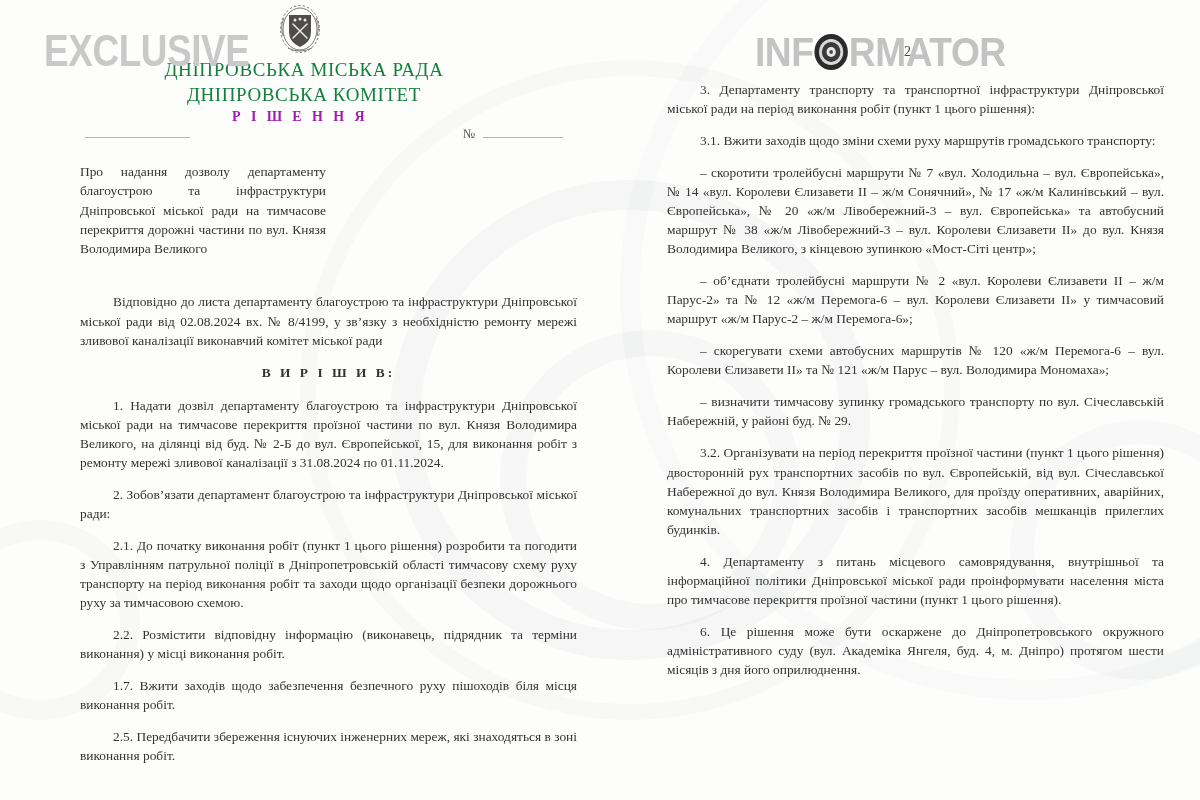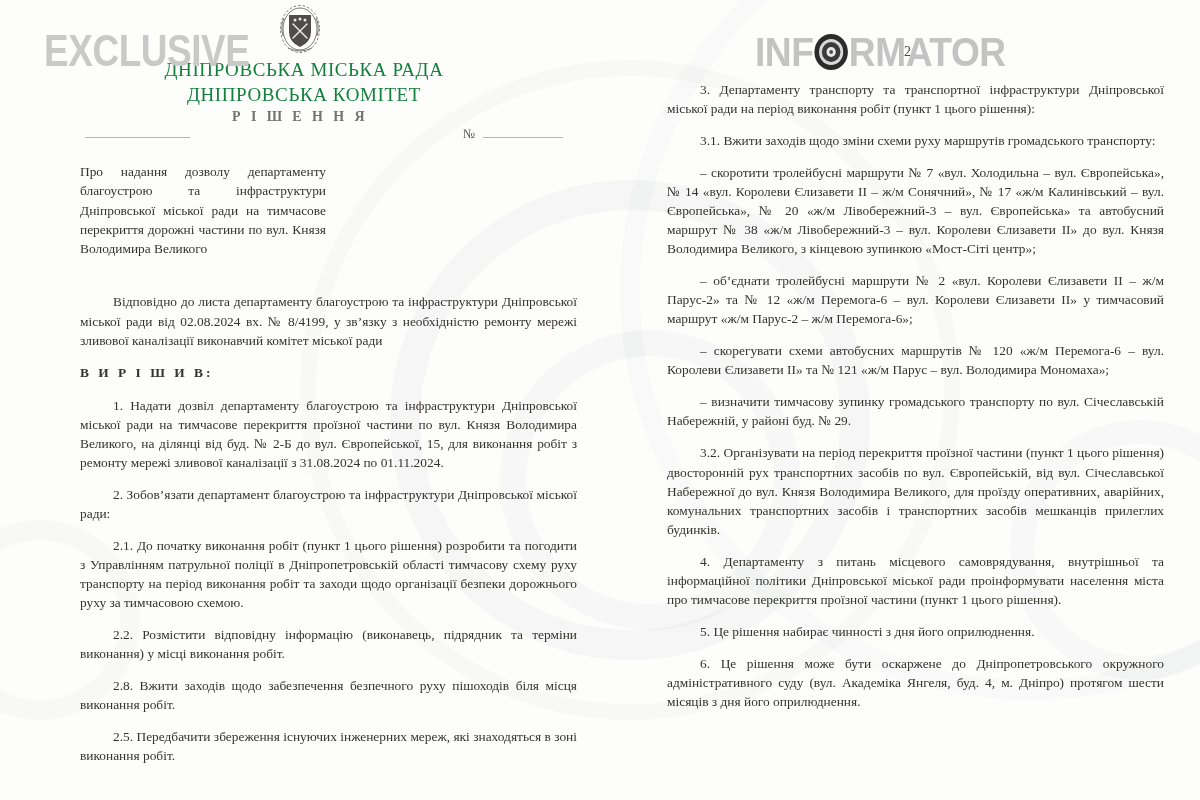--- a/index.html
+++ b/index.html
@@ -94,21 +94,21 @@
     letter-spacing: 0.6px;
     color: #15803d;
     line-height: 1.32;
     white-space: nowrap;
     padding-left: 8px;
   }
   .org-line3 {
     font-size: 14px;
     font-weight: 700;
     letter-spacing: 3.4px;
-    color: #737373;
+    color: #a21caf;
     margin-top: 2px;
   }
 
   .sign-row {
     position: absolute;
     left: 0; top: 126px;
     width: 600px;
     height: 20px;
     z-index: 4;
   }
@@ -158,20 +158,21 @@
   .subject {
     width: 246px;
     text-align: justify;
     margin-bottom: 34px !important;
     line-height: 1.44;
   }
 
   .indent { text-indent: 33px; }
 
   .resolve-word {
+    text-align: center;
     font-weight: 700;
     letter-spacing: 3px;
     font-size: 13.4px;
     margin-bottom: 14px !important;
     margin-top: 2px !important;
   }
 
   .dash-item { text-indent: 33px; }
 </style>
 </head>
@@ -236,30 +237,29 @@
   <div class="page-number">2</div>
 
   <div class="col col-left">
     <p class="subject">Про надання дозволу департаменту благоустрою та інфраструктури Дніпровської міської ради на тимчасове перекриття дорожні частини по вул. Князя Володимира Великого</p>
     <p class="indent">Відповідно до листа департаменту благоустрою та інфраструктури Дніпровської міської ради від 02.08.2024 вх. № 8/4199, у зв’язку з необхідністю ремонту мережі зливової каналізації виконавчий комітет міської ради</p>
     <p class="resolve-word">В И Р І Ш И В:</p>
     <p class="indent">1. Надати дозвіл департаменту благоустрою та інфраструктури Дніпровської міської ради на тимчасове перекриття проїзної частини по вул. Князя Володимира Великого, на ділянці від буд. № 2-Б до вул. Європейської, 15, для виконання робіт з ремонту мережі зливової каналізації з 31.08.2024 по 01.11.2024.</p>
     <p class="indent">2. Зобов’язати департамент благоустрою та інфраструктури Дніпровської міської ради:</p>
     <p class="indent">2.1. До початку виконання робіт (пункт 1 цього рішення) розробити та погодити з Управлінням патрульної поліції в Дніпропетровській області тимчасову схему руху транспорту на період виконання робіт та заходи щодо організації безпеки дорожнього руху за тимчасовою схемою.</p>
     <p class="indent">2.2. Розмістити відповідну інформацію (виконавець, підрядник та терміни виконання) у місці виконання робіт.</p>
-    <p class="indent">2.8. Вжити заходів щодо забезпечення безпечного руху пішоходів біля місця виконання робіт.</p>
+    <p class="indent">1.7. Вжити заходів щодо забезпечення безпечного руху пішоходів біля місця виконання робіт.</p>
     <p class="indent">2.5. Передбачити збереження існуючих інженерних мереж, які знаходяться в зоні виконання робіт.</p>
   </div>
 
   <div class="col col-right">
     <p class="indent">3. Департаменту транспорту та транспортної інфраструктури Дніпровської міської ради на період виконання робіт (пункт 1 цього рішення):</p>
     <p class="indent">3.1. Вжити заходів щодо зміни схеми руху маршрутів громадського транспорту:</p>
     <p class="dash-item">– скоротити тролейбусні маршрути № 7 «вул. Холодильна – вул. Європейська», № 14 «вул. Королеви Єлизавети II – ж/м Сонячний», № 17 «ж/м Калинівський – вул. Європейська», № 20 «ж/м Лівобережний-3 – вул. Європейська» та автобусний маршрут № 38 «ж/м Лівобережний-3 – вул. Королеви Єлизавети II» до вул. Князя Володимира Великого, з кінцевою зупинкою «Мост-Сіті центр»;</p>
     <p class="dash-item">– об’єднати тролейбусні маршрути № 2 «вул. Королеви Єлизавети II – ж/м Парус-2» та № 12 «ж/м Перемога-6 – вул. Королеви Єлизавети II» у тимчасовий маршрут «ж/м Парус-2 – ж/м Перемога-6»;</p>
     <p class="dash-item">– скорегувати схеми автобусних маршрутів № 120 «ж/м Перемога-6 – вул. Королеви Єлизавети II» та № 121 «ж/м Парус – вул. Володимира Мономаха»;</p>
     <p class="dash-item">– визначити тимчасову зупинку громадського транспорту по вул. Січеславській Набережній, у районі буд. № 29.</p>
     <p class="indent">3.2. Організувати на період перекриття проїзної частини (пункт 1 цього рішення) двосторонній рух транспортних засобів по вул. Європейській, від вул. Січеславської Набережної до вул. Князя Володимира Великого, для проїзду оперативних, аварійних, комунальних транспортних засобів і транспортних засобів мешканців прилеглих будинків.</p>
     <p class="indent">4. Департаменту з питань місцевого самоврядування, внутрішньої та інформаційної політики Дніпровської міської ради проінформувати населення міста про тимчасове перекриття проїзної частини (пункт 1 цього рішення).</p>
-    <p class="indent">5. Це рішення набирає чинності з дня його оприлюднення.</p>
     <p class="indent">6. Це рішення може бути оскаржене до Дніпропетровського окружного адміністративного суду (вул. Академіка Янгеля, буд. 4, м. Дніпро) протягом шести місяців з дня його оприлюднення.</p>
   </div>
 
 </div>
 
 </body></html>

